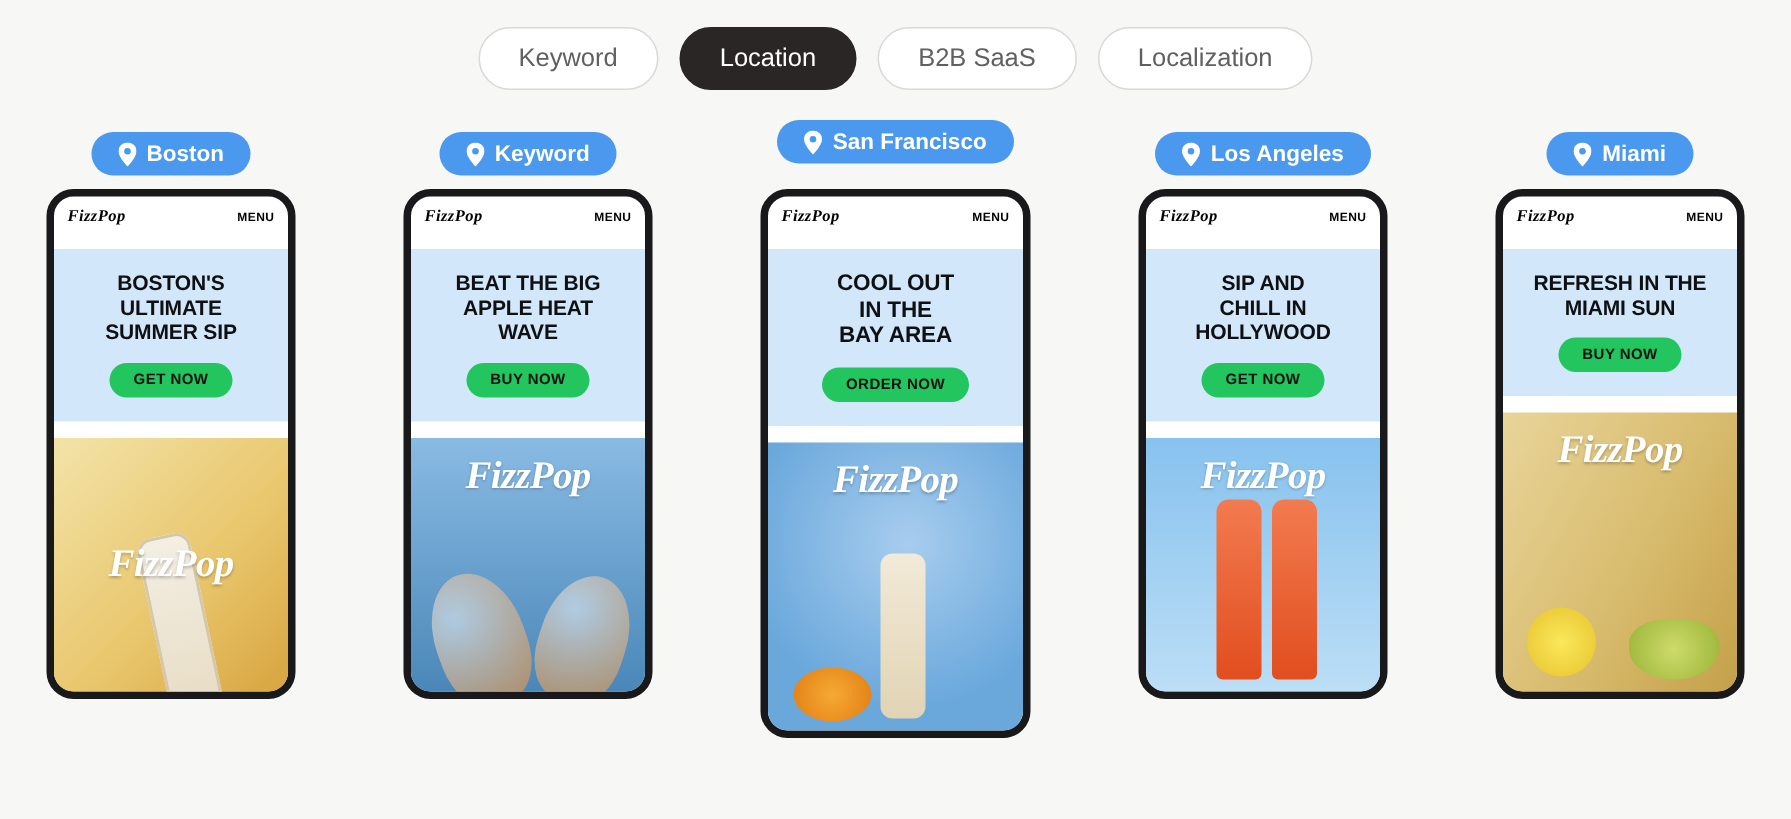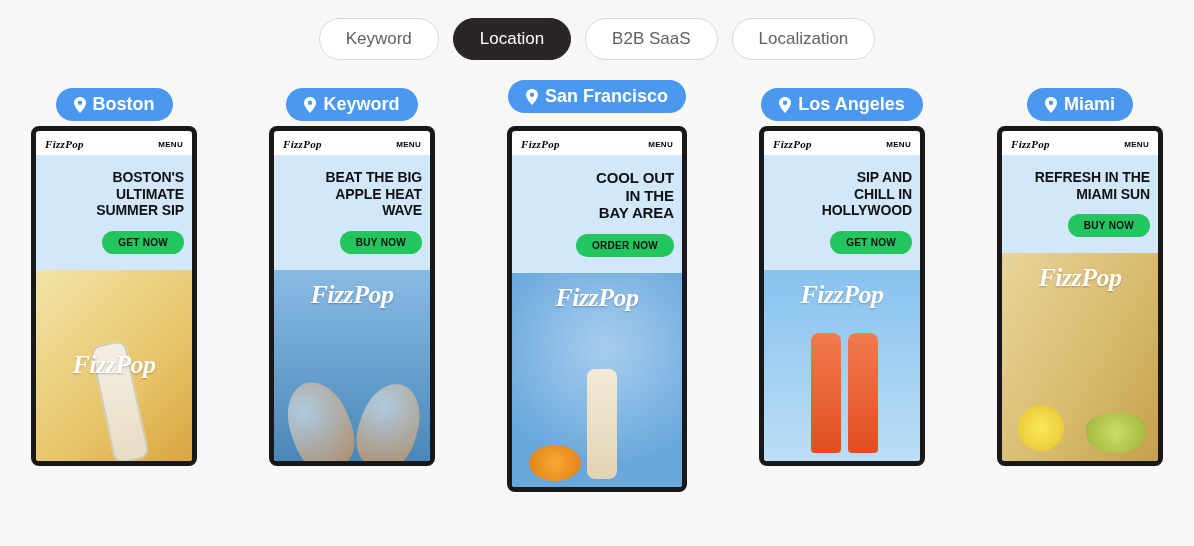--- a/index.html
+++ b/index.html
@@ -47,54 +47,55 @@
     .location-chip {
       position: absolute;
       top: -38px;
       display: inline-flex;
       align-items: center;
       gap: 7px;
       background: #4a99ee;
       color: #fff;
       padding: 6px 18px;
       border-radius: 20px;
-      font-size: 18px;
+      font-size: 15px;
       font-weight: 600;
       white-space: nowrap;
     }
     .phone-wrap.featured .location-chip { top: -46px; }
     .pin-icon { width: 12px; height: 16px; flex-shrink: 0; }
     .phone {
       width: 166px;
       height: 340px;
-      border-radius: 8px;
+      border-radius: 18px;
       border: 5px solid #19181a;
       background: #fff;
       overflow: hidden;
       display: flex;
       flex-direction: column;
+      gap: 11px;
     }
     .phone-wrap.featured .phone {
       width: 180px;
       height: 366px;
     }
     .phone-header {
       display: flex;
       justify-content: space-between;
       align-items: center;
       padding: 7px 9px 5px;
       font-size: 8px;
       font-weight: 600;
       color: #000;
       letter-spacing: 0.3px;
     }
     .phone-header .brand { font-style: italic; font-family: Georgia, serif; font-size: 11px; }
     .hero {
       background: #d3e7fa;
-      text-align: right;
+      text-align: center;
       padding: 14px 8px 16px;
     }
     .hero-headline {
       font-size: 14px;
       font-weight: 800;
       line-height: 1.18;
       letter-spacing: -0.1px;
       color: #0f1012;
       margin-bottom: 12px;
       white-space: pre-line;

